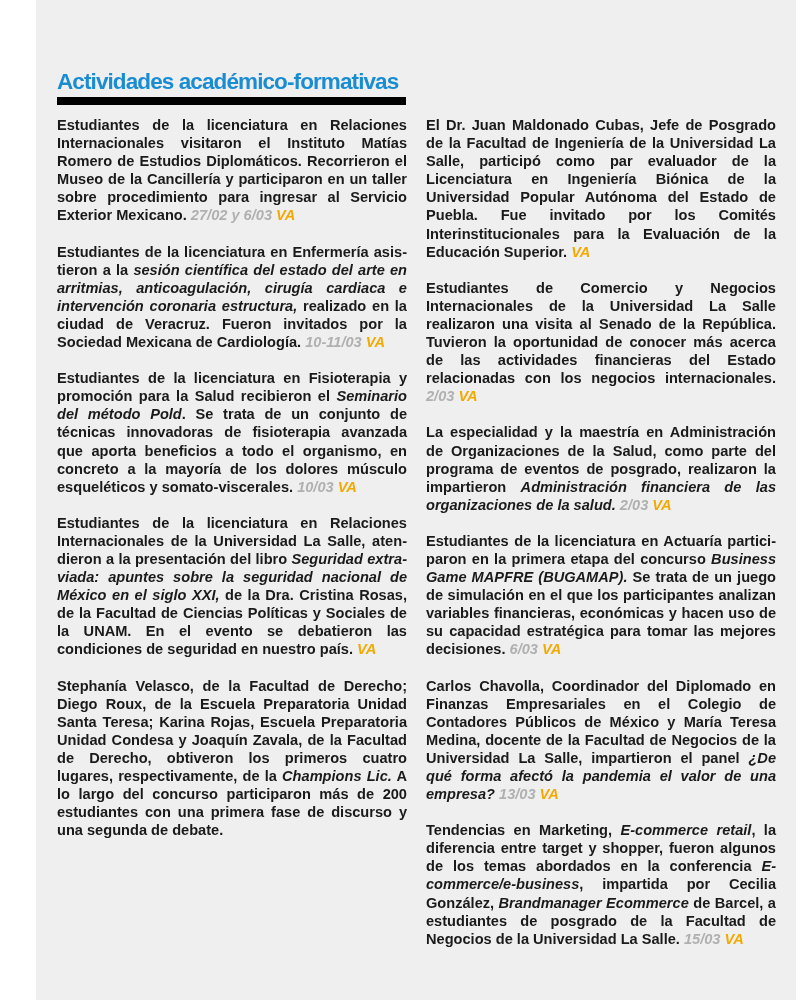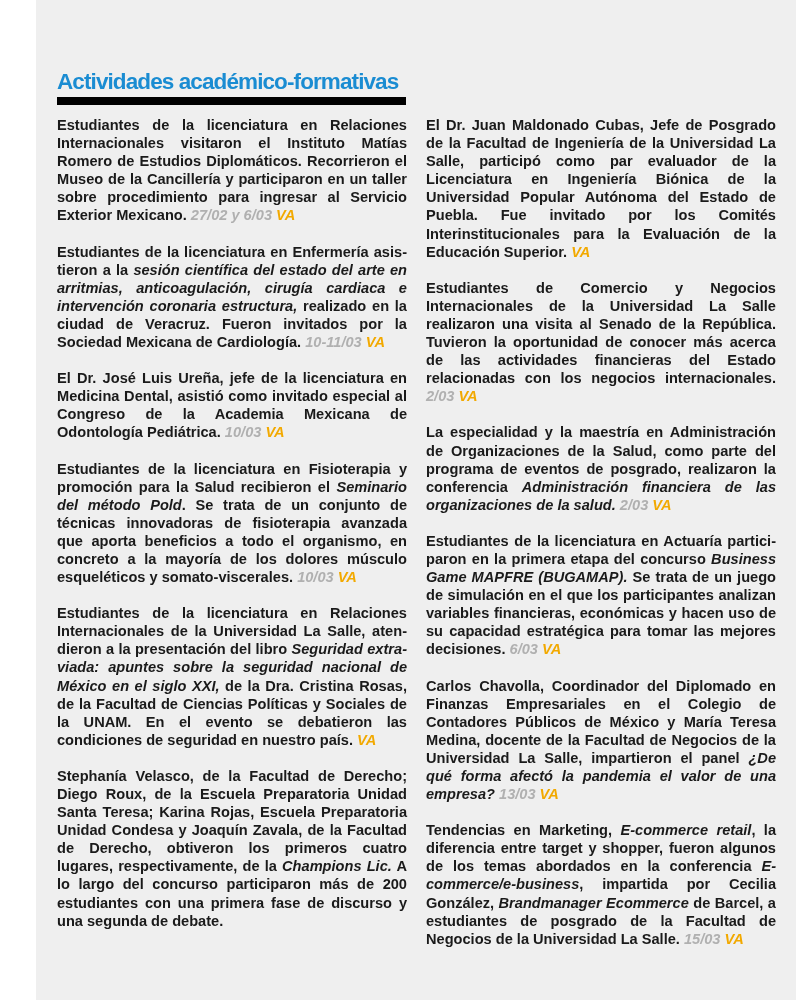--- a/index.html
+++ b/index.html
@@ -31,26 +31,25 @@
   </style>
 </head>
 <body>
 
 <div class="page">
   <div class="heading">Actividades académico-formativas</div>
   <div class="heading-rule"></div>
   <div class="col col-left" id="col-left">
       <p class="item"><span>Estudiantes de la licenciatura en Relaciones Internacionales visitaron el Instituto Matías Romero de Estudios Diplomáticos. Recorrieron el Museo de la Cancillería y participaron en un taller sobre procedi­miento para ingresar al Servicio Exterior Mexicano.</span> <span class="date">27/02 y 6/03</span> <span class="va">VA</span></p>
       <p class="item"><span>Estudiantes de la licenciatura en Enfermería asis­tieron a la </span><em>sesión científica del estado del arte en arritmias, anticoagulación, cirugía cardiaca e inter­vención coronaria estructura,</em><span> realizado en la ciudad de Veracruz. Fueron invitados por la Sociedad Mexicana de Cardiología.</span> <span class="date">10-11/03</span> <span class="va">VA</span></p>
-      <p class="item"><span>El Dr. José Luis Ureña, jefe de la licenciatura en Medicina Dental, asistió como invitado especial al Congreso de la Academia Mexicana de Odontología Pediátrica.</span> <span class="date">10/03</span> <span class="va">VA</span></p>
       <p class="item"><span>Estudiantes de la licenciatura en Fisioterapia y promo­ción para la Salud recibieron el </span><em>Seminario del método Pold</em><span>. Se trata de un conjunto de técnicas innovadoras de fisioterapia avanzada que aporta beneficios a todo el organismo, en concreto a la mayoría de los dolores músculo esqueléticos y somato-viscerales.</span> <span class="date">10/03</span> <span class="va">VA</span></p>
       <p class="item"><span>Estudiantes de la licenciatura en Relaciones Internacionales de la Universidad La Salle, aten­dieron a la presentación del libro </span><em>Seguridad extra­viada: apuntes sobre la seguridad nacional de México en el siglo XXI,</em><span> de la Dra. Cristina Rosas, de la Facultad de Ciencias Políticas y Sociales de la UNAM. En el evento se debatieron las condiciones de seguridad en nuestro país.</span> <span class="va">VA</span></p>
       <p class="item"><span>Stephanía Velasco, de la Facultad de Derecho; Diego Roux, de la Escuela Preparatoria Unidad Santa Teresa; Karina Rojas, Escuela Preparatoria Unidad Condesa y Joaquín Zavala, de la Facultad de Derecho, obtiveron los primeros cuatro lugares, respectivamente, de la </span><em>Champions Lic.</em><span> A lo largo del concurso participaron más de 200 estudiantes con una primera fase de discurso y una segunda de debate.</span> </p>
     </div>
   <div class="col col-right" id="col-right">
       <p class="item"><span>El Dr. Juan Maldonado Cubas, Jefe de Posgrado de la Facultad de Ingeniería de la Universidad La Salle, participó como par evaluador de la Licenciatura en Ingeniería Biónica de la Universidad Popular Autónoma del Estado de Puebla. Fue invitado por los Comités Interinstitucionales para la Evaluación de la Educación Superior.</span> <span class="va">VA</span></p>
       <p class="item"><span>Estudiantes de Comercio y Negocios Internacionales de la Universidad La Salle realizaron una visita al Senado de la República. Tuvieron la oportunidad de conocer más acerca de las actividades financieras del Estado relacionadas con los negocios internacionales.</span> <span class="date">2/03</span> <span class="va">VA</span></p>
-      <p class="item"><span>La especialidad y la maestría en Administración de Organizaciones de la Salud, como parte del programa de eventos de posgrado, realizaron la conferencia </span><em>Administración financiera de las organizaciones de la salud.</em> <span class="date">2/03</span> <span class="va">VA</span></p>
+      <p class="item"><span>La especialidad y la maestría en Administración de Organizaciones de la Salud, como parte del programa de eventos de posgrado, realizaron la impartieron </span><em>Administración financiera de las organizaciones de la salud.</em> <span class="date">2/03</span> <span class="va">VA</span></p>
       <p class="item"><span>Estudiantes de la licenciatura en Actuaría partici­paron en la primera etapa del concurso </span><em>Business Game MAPFRE (BUGAMAP).</em><span> Se trata de un juego de simulación en el que los participantes analizan variables financieras, económicas y hacen uso de su capacidad estratégica para tomar las mejores deci­siones.</span> <span class="date">6/03</span> <span class="va">VA</span></p>
       <p class="item"><span>Carlos Chavolla, Coordinador del Diplomado en Finanzas Empresariales en el Colegio de Contadores Públicos de México y María Teresa Medina, docente de la Facultad de Negocios de la Universidad La Salle, impartieron el panel </span><em>¿De qué forma afectó la pandemia el valor de una empresa?</em> <span class="date">13/03</span> <span class="va">VA</span></p>
       <p class="item"><span>Tendencias en Marketing, </span><em>E-commerce retail</em><span>, la diferencia entre target y shopper, fueron algunos de los temas abordados en la conferencia </span><em>E-commerce/e-business</em><span>, impartida por Cecilia González, </span><em>Brandmanager Ecommerce</em><span> de Barcel, a estudiantes de posgrado de la Facultad de Negocios de la Universidad La Salle.</span> <span class="date">15/03</span> <span class="va">VA</span></p>
     </div>
 </div>
 
 </body></html>

